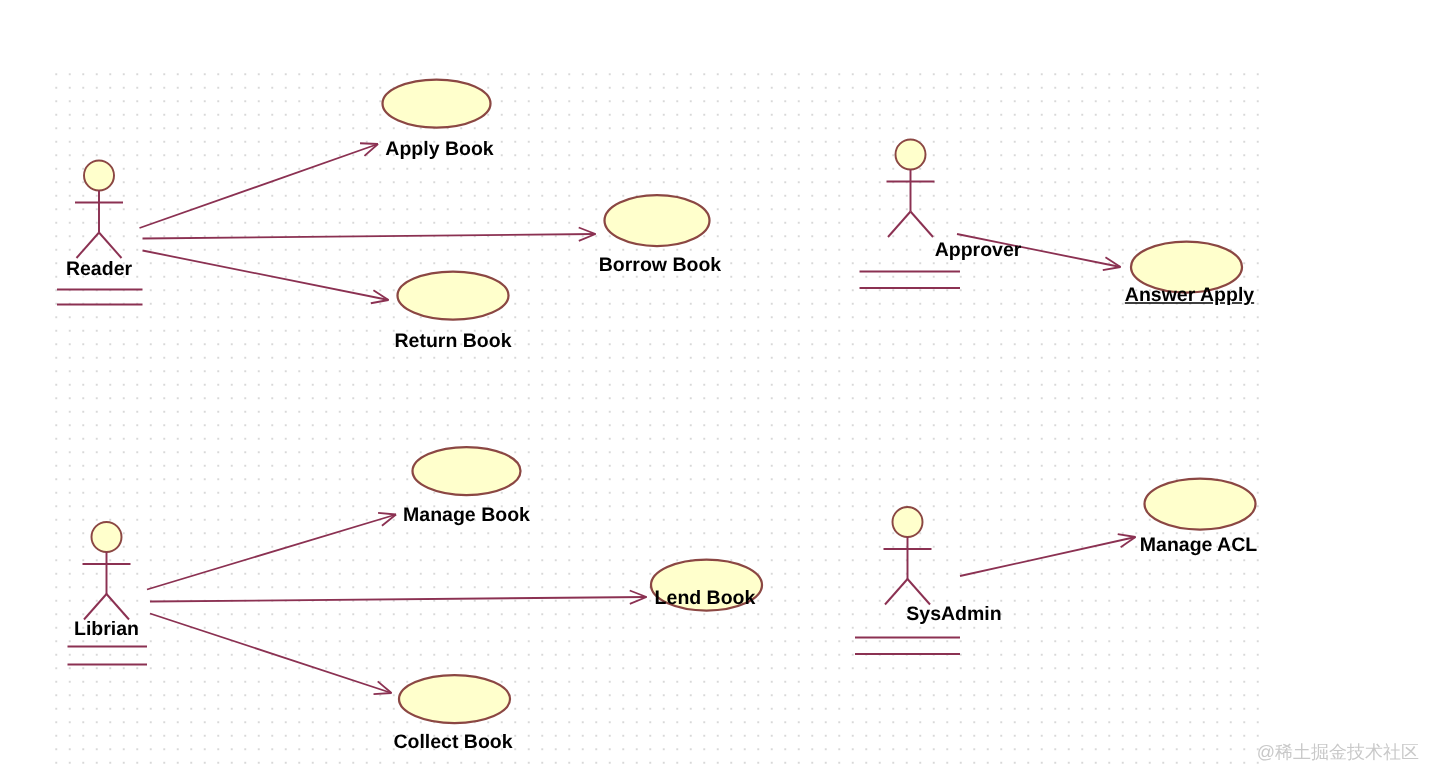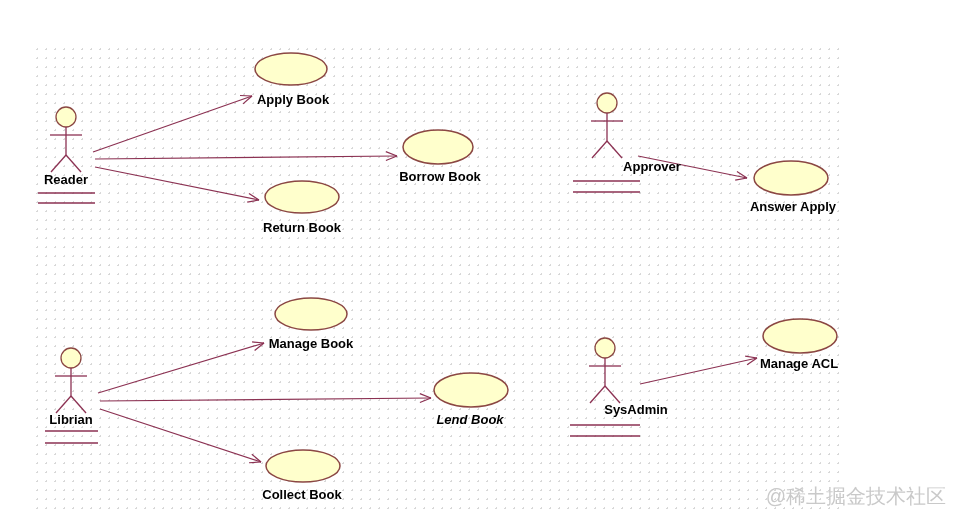--- a/index.html
+++ b/index.html
@@ -13,21 +13,21 @@
   }
   #diagram-svg { position: absolute; left: 0; top: 0; }
   #labels { position: absolute; left: 0; top: 0; width: 818px; height: 513px; pointer-events: none; }
   .shape-label {
     position: absolute; transform: translate(-50%, -50%);
     font-weight: bold; font-size: 13px; color: #000000; white-space: nowrap;
     letter-spacing: 0px;
   }
   .watermark {
     position: absolute; right: 8px; bottom: 3px;
-    color: #c9c9c9; font-size: 20px; font-weight: normal;
+    color: #c9c9c9; font-size: 12px; font-weight: normal;
   }
 </style>
 </head>
 <body>
 
 <div class="stage">
   <div class="canvas"></div>
   <svg id="diagram-svg" width="954" height="513" viewBox="0 0 954 513">
       <g stroke="#8B3152" stroke-width="1.2" fill="none">
         <line x1="93" y1="152" x2="252" y2="96"></line>
@@ -127,23 +127,23 @@
         <line x1="605" y1="386" x2="590" y2="403"></line>
         <line x1="605" y1="386" x2="620" y2="403"></line>
         <line x1="570" y1="425" x2="640" y2="425"></line>
         <line x1="570" y1="436" x2="640" y2="436"></line>
       </g>
     </svg>
   <div id="labels">
       <div class="shape-label" style="left: 293px; top: 99px;">Apply Book</div>
       <div class="shape-label" style="left: 440px; top: 176px;">Borrow Book</div>
       <div class="shape-label" style="left: 302px; top: 227px;">Return Book</div>
-      <div class="shape-label" style="left: 793px; top: 206px;">Answer Apply</div>
+      <div class="shape-label" style="left: 793px; top: 196px; text-decoration: underline;">Answer Apply</div>
       <div class="shape-label" style="left: 311px; top: 343px; text-align: right;">Manage Book</div>
-      <div class="shape-label" style="left: 470px; top: 419px; font-style: italic;">Lend Book</div>
+      <div class="shape-label" style="left: 470px; top: 398px;">Lend Book</div>
       <div class="shape-label" style="left: 302px; top: 494px;">Collect Book</div>
       <div class="shape-label" style="left: 799px; top: 363px;">Manage ACL</div>
       <div class="shape-label" style="left: 66px; top: 179px; text-align: right;">Reader</div>
       <div class="shape-label" style="left: 607px; top: 166px; margin-left: 45px;">Approver</div>
       <div class="shape-label" style="left: 71px; top: 419px;">Librian</div>
       <div class="shape-label" style="left: 605px; top: 409px; margin-left: 31px;">SysAdmin</div>
     </div>
   <div class="watermark">@稀土掘金技术社区</div>
 </div>
 

